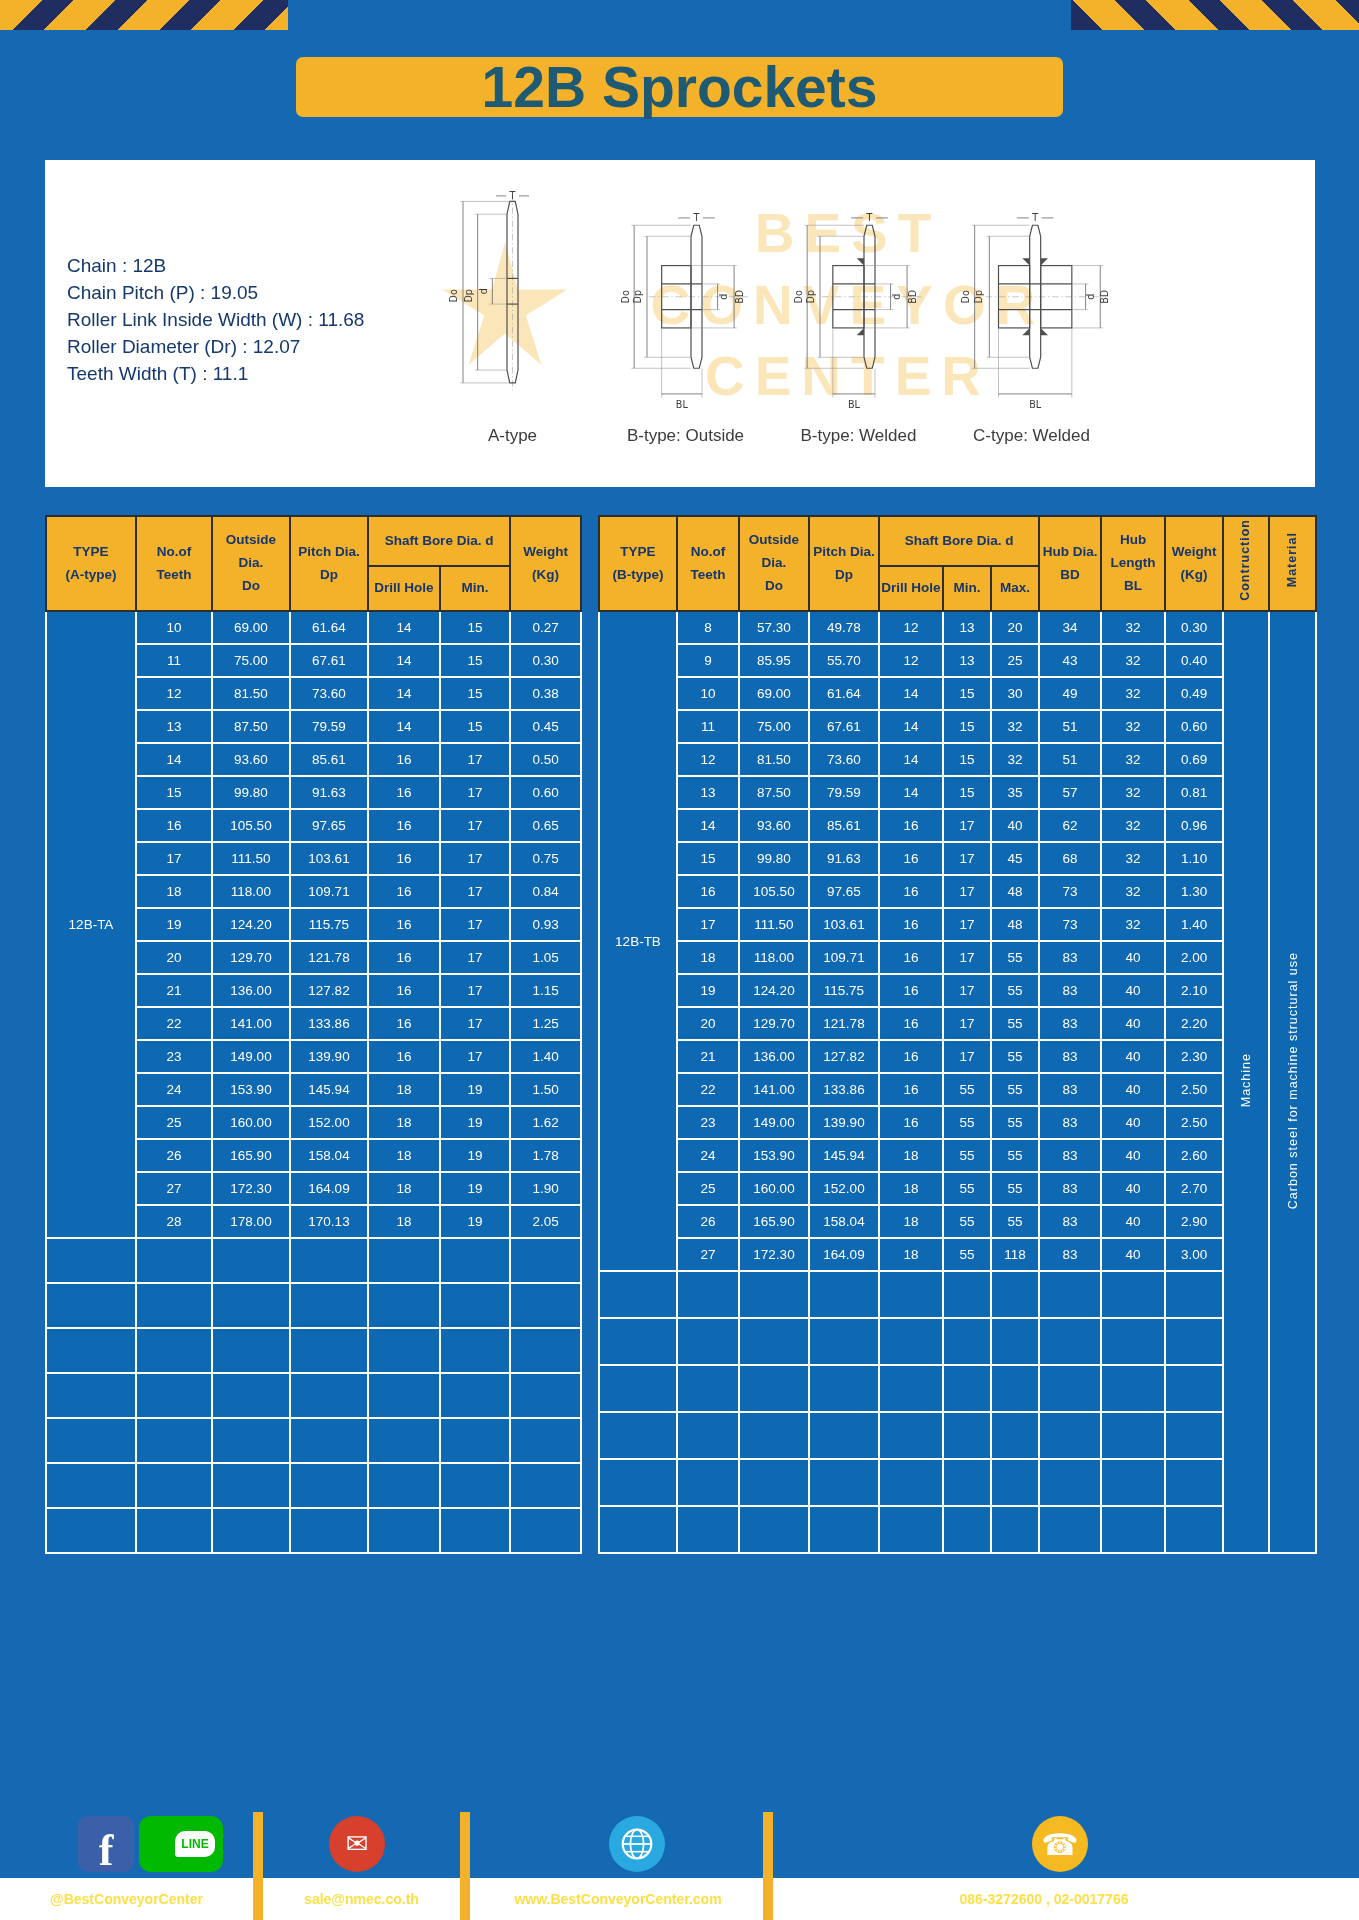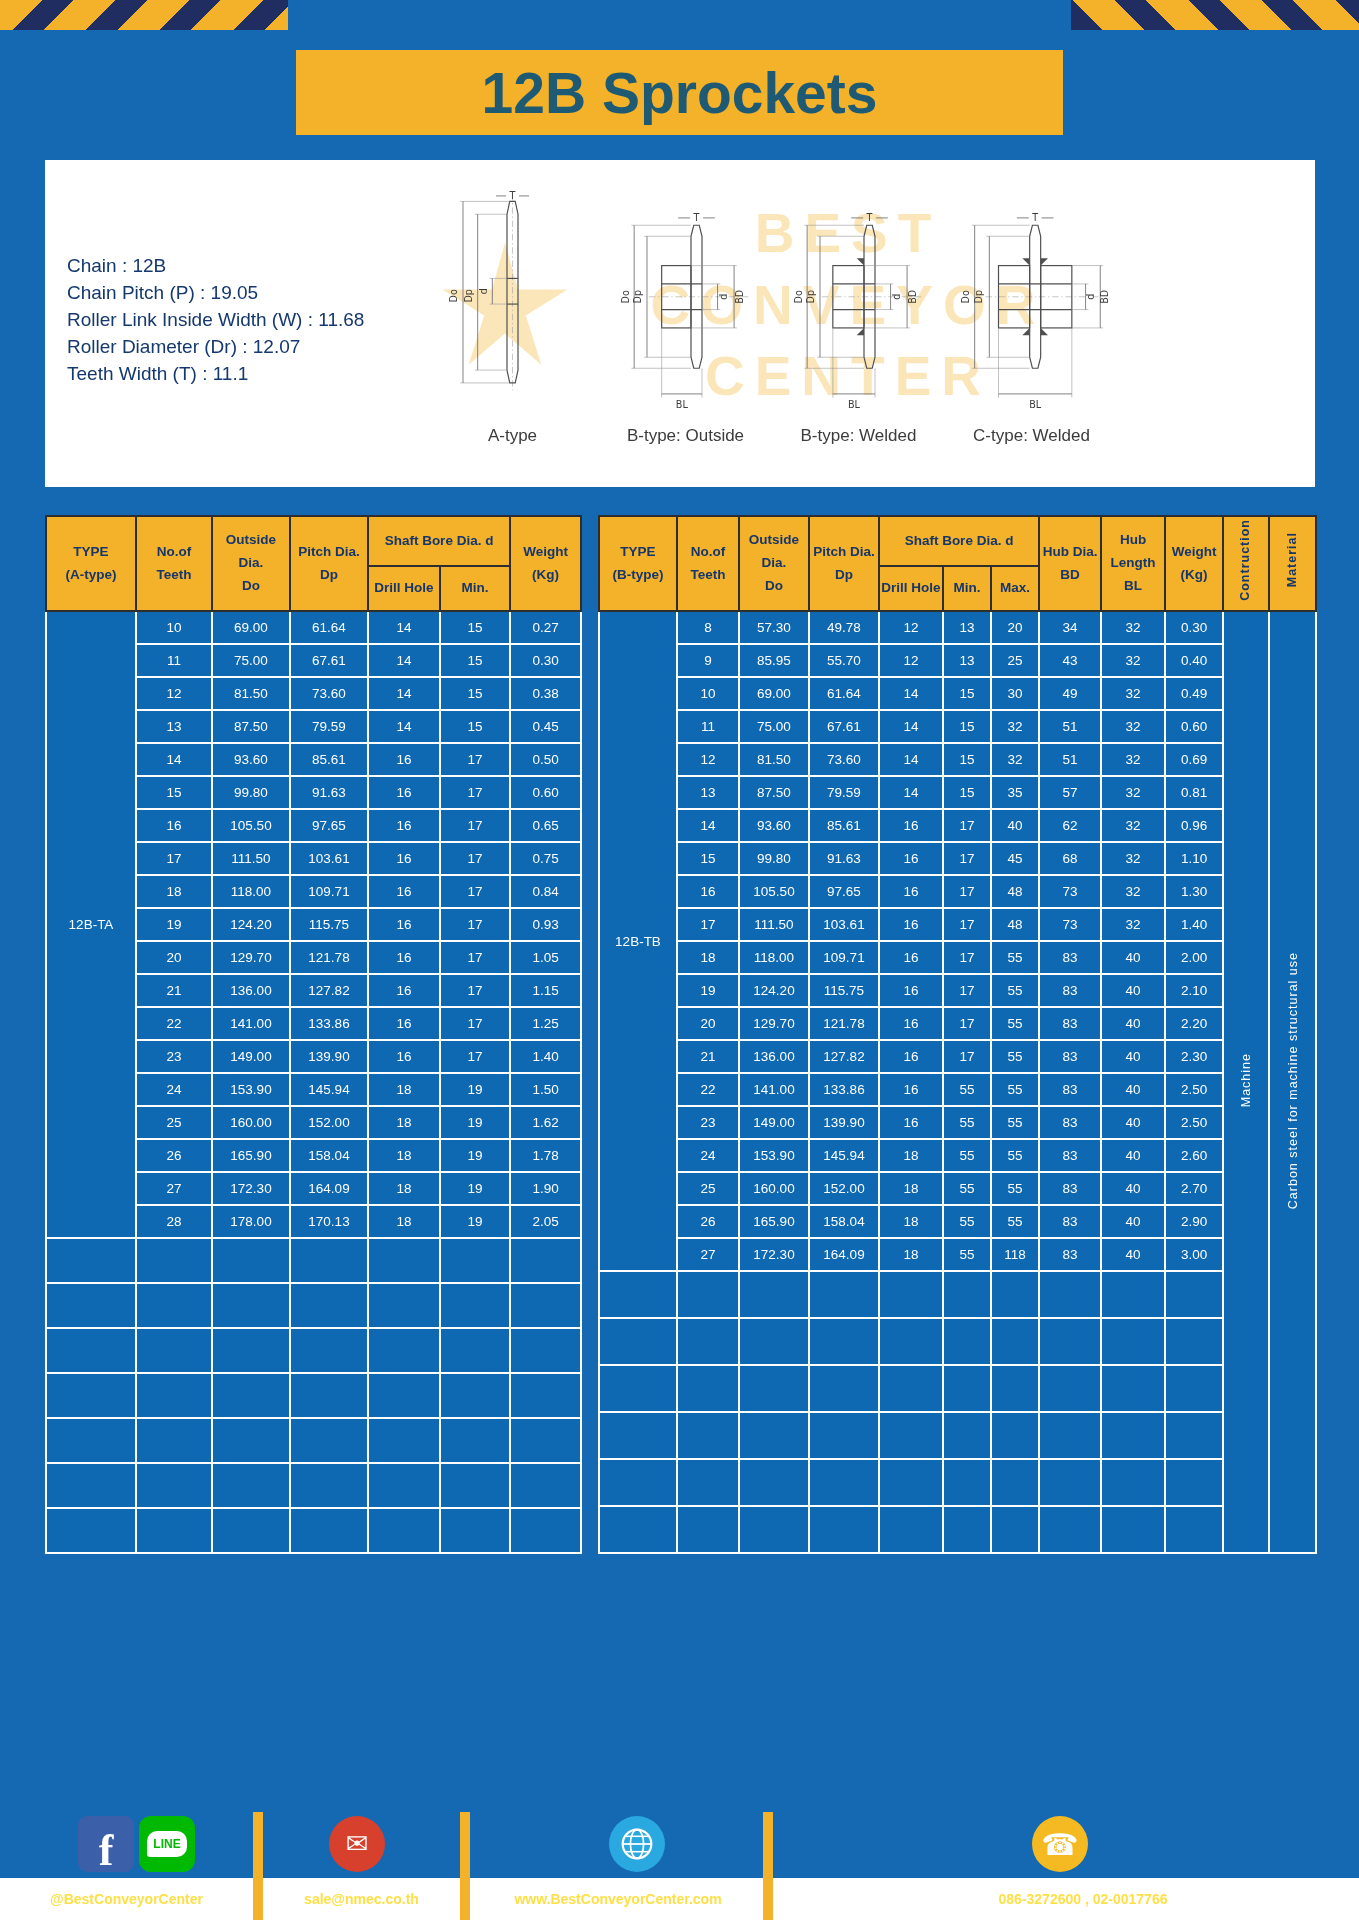--- a/index.html
+++ b/index.html
@@ -5,22 +5,22 @@
   html,body{margin:0;padding:0;background:#0d4f8d;}
   body{font-family:"Liberation Sans", sans-serif;}
   .page{position:relative;width:1359px;height:1920px;background:#1569b3;overflow:hidden;margin:0 auto;}
 
   
   .hz{position:absolute;top:0;height:30px;width:288px;}
   .hz-left{left:0;background:repeating-linear-gradient(135deg,#f3b229 0 30px,#1f2d60 30px 52px);}
   .hz-right{right:0;background:repeating-linear-gradient(45deg,#1f2d60 0 22px,#f3b229 22px 52px);}
 
   
-  .title-banner{position:absolute;left:296px;top:50px;width:767px;height:85px;background:#f3b229;
-    display:flex;align-items:center;justify-content:center;font-size:57px;font-weight:bold;color:#1e5a74;}
+  .title-banner{position:absolute;left:296px;top:57px;width:767px;height:60px;background:#f3b229;
+    display:flex;align-items:center;justify-content:center;font-size:57px;font-weight:bold;color:#1e5a74;border-radius:7px;}
 
   
   .spec-panel{position:absolute;left:45px;top:160px;width:1270px;height:327px;background:#ffffff;}
   .spec-lines{position:absolute;left:22px;top:92px;z-index:2;}
   .spec-line{font-size:19px;font-weight:normal;color:#15386e;line-height:27px;white-space:nowrap;}
   .watermark{position:absolute;left:395px;top:38px;width:680px;display:flex;align-items:center;gap:6px;z-index:0;pointer-events:none;}
   .wm-star{width:130px;height:130px;flex:none;}
   .wm-text{flex:1;font-size:55px;font-weight:bold;letter-spacing:10px;line-height:1.3;color:rgba(243,178,41,0.33);white-space:pre-line;text-align:center;}
   .drawings{position:absolute;left:385px;top:26px;display:flex;gap:8px;z-index:1;}
   .drawings figure{margin:0;display:flex;flex-direction:column;align-items:center;width:165px;}
@@ -52,21 +52,21 @@
 
   
   .footer{position:absolute;left:0;bottom:0;width:1359px;height:108px;}
   .footer-bar{position:absolute;left:0;bottom:0;width:100%;height:42px;background:#ffffff;z-index:1;}
   .sep{position:absolute;top:0;bottom:0;width:10px;background:#f3b229;z-index:3;}
   .bar-text{position:absolute;bottom:0;height:42px;line-height:42px;text-align:center;font-weight:bold;
     font-size:14px;color:#fde047;z-index:2;white-space:nowrap;}
   .icon{position:absolute;bottom:48px;width:56px;height:56px;display:flex;align-items:center;justify-content:center;z-index:2;}
   .icon.fb{background:#3b5fa8;border-radius:9px;color:#fff;font-family:"Liberation Serif",serif;font-weight:bold;font-size:44px;align-items:flex-end;}
   .icon.fb span{line-height:0.95;}
-  .icon.line{background:#00b900;border-radius:12px;}
+  .icon.line{background:#00b900;border-radius:12px;padding-left:28px;}
   .line-bubble{background:#fff;color:#00b900;font-weight:bold;font-size:12px;padding:6px 6px;border-radius:10px 10px 10px 3px;}
   .icon.mail{background:#d6402c;border-radius:50%;color:#fff;font-size:27px;}
   .icon.globe{background:#2aa8e0;border-radius:50%;}
   .icon.globe svg{width:44px;height:44px;}
   .icon.phone{background:#f5b921;border-radius:50%;color:#fff;font-size:30px;}
 </style>
 </head>
 <body>
 
 <div class="page">
@@ -849,16 +849,16 @@
         <line x1="9" y1="27" x2="31" y2="27" stroke="#fff" stroke-width="1.4"></line>
       </svg>
     </div>
     <div class="icon phone" style="left:1032px">
         <span>☎</span>
       </div>
 
     <div class="bar-text" style="left:0;width:253px">@BestConveyorCenter</div>
     <div class="bar-text" style="left:263px;width:197px">sale@nmec.co.th</div>
     <div class="bar-text" style="left:473px;width:290px">www.BestConveyorCenter.com</div>
-    <div class="bar-text" style="left:812px;width:542px">086-3272600 , 02-0017766</div>
+    <div class="bar-text" style="left:773px;width:542px">086-3272600 , 02-0017766</div>
   </div>
 
 </div>
 
 </body></html>

